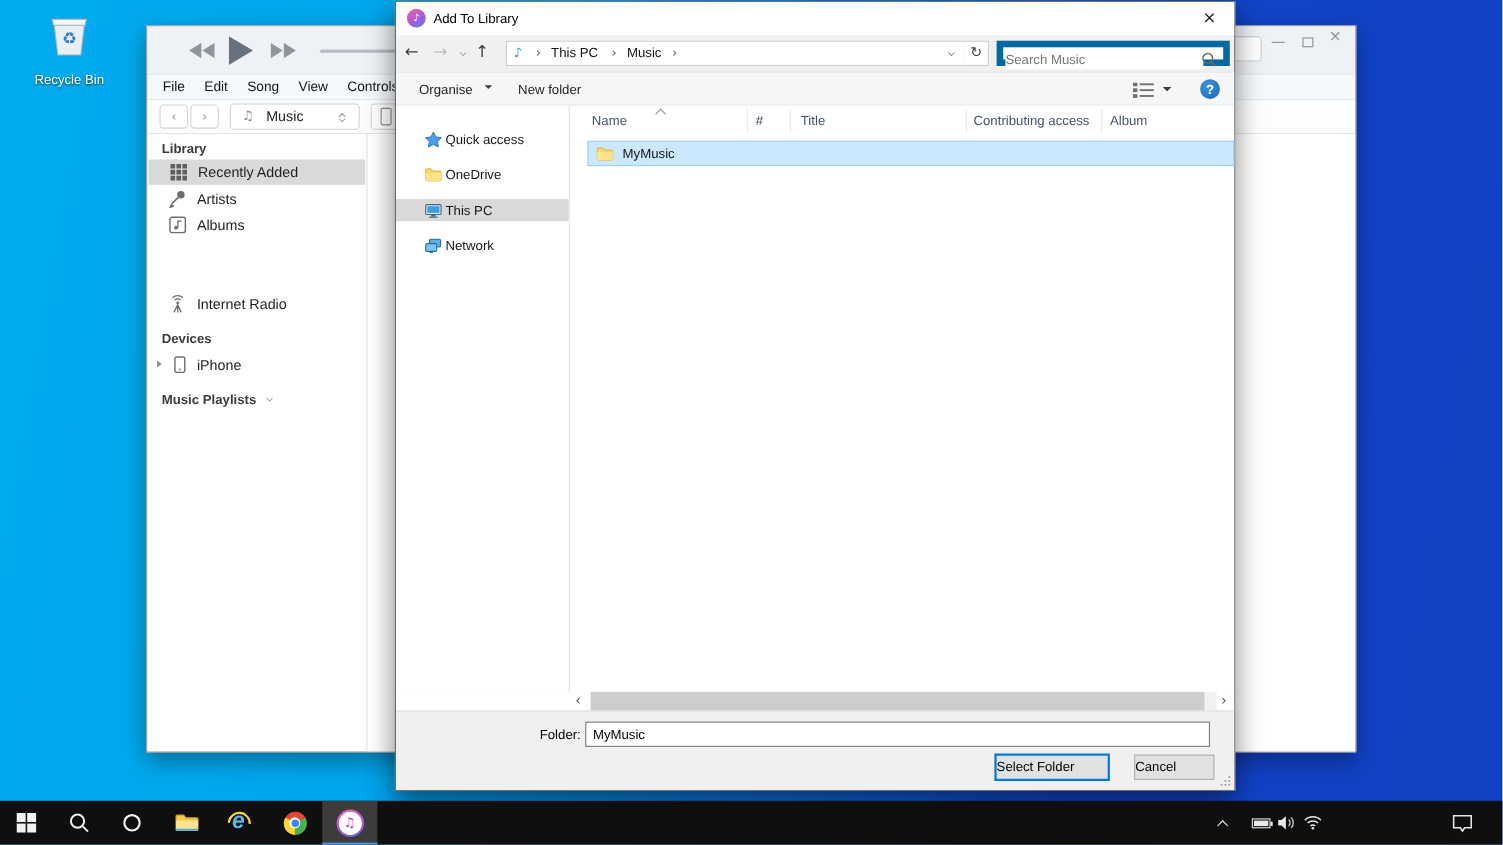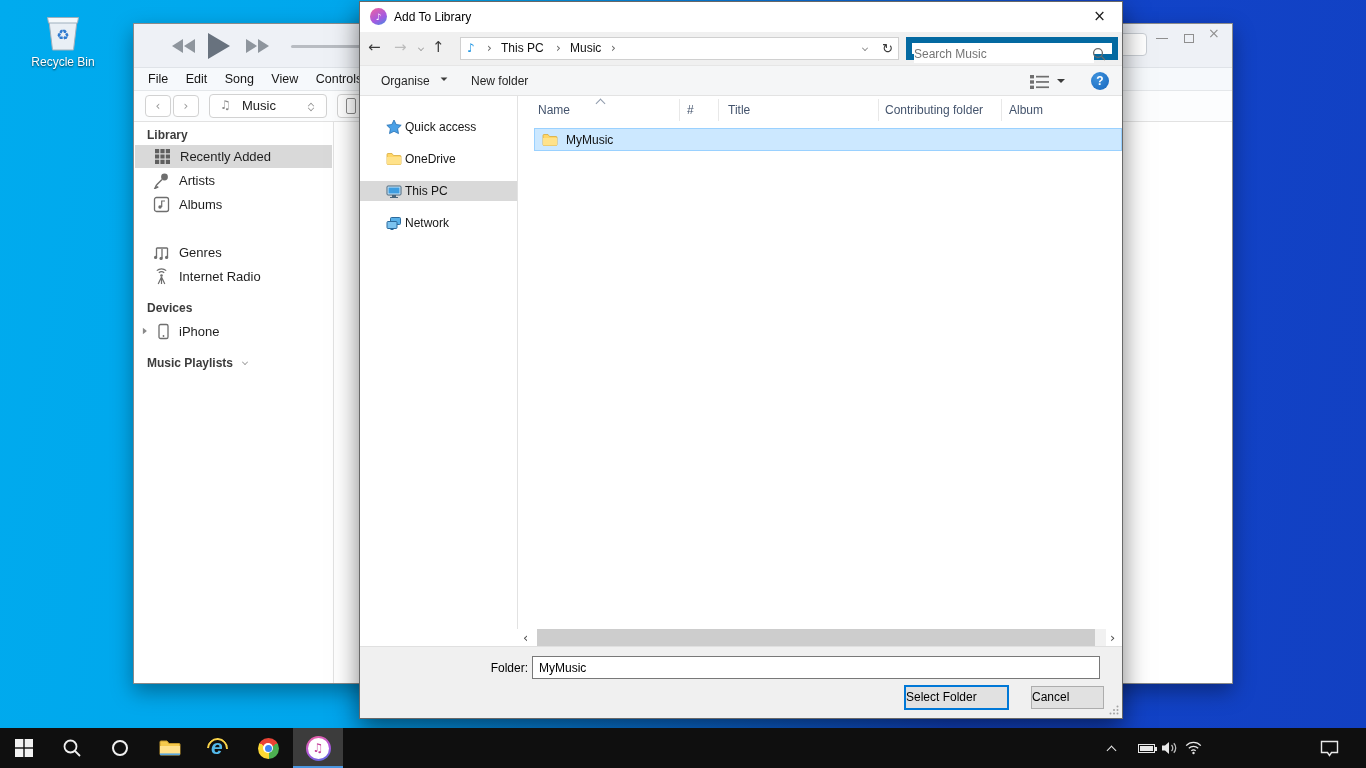--- a/index.html
+++ b/index.html
@@ -7,21 +7,21 @@
   body { font-family:"Liberation Sans", sans-serif; font-size:12px; color:#111; }
   .glyph { font-family:"DejaVu Sans","Liberation Sans",sans-serif; }
   .abs { position:absolute; }
 
   
   #desktop { position:relative; width:1366px; height:768px;
     background:linear-gradient(100deg,#00abee 0%,#00a6ec 30%,#1144c9 72%,#1240c2 100%); }
 
   
   .recycle { left:22px; top:12px; width:82px; text-align:center; }
-  .recycle .label { color:#fff; font-size:12px; text-shadow:0 1px 2px rgba(0,0,0,.75); margin-top:0; }
+  .recycle .label { color:#fff; font-size:12px; text-shadow:0 1px 2px rgba(0,0,0,.75); margin-top:10px; }
 
   
   #itunes { left:133px; top:23px; width:1100px; height:661px; background:#fff;
     border:1px solid #8a8a8a; box-shadow:0 8px 20px rgba(0,0,0,.35); }
   .it-topbar { position:relative; height:44px; background:#eef1f6; border-bottom:1px solid #dfe3e8; }
   .it-menubar { position:relative; height:23px; background:#f6f9fc; border-bottom:1px solid #e4e7ea;
     padding-left:14px; line-height:22px; font-size:12.5px; color:#161616; white-space:nowrap; }
   .it-menubar span { display:inline-block; margin-right:14px; }
   .it-toolbar { position:relative; height:31px; background:#fcfdfe; border-bottom:1px solid #e2e2e2; }
   .it-body { position:relative; height:561px; display:flex; background:#fff; }
@@ -192,29 +192,20 @@
             </svg>
           <span class="lb">Albums</span>
         </div>
         <div class="side-row" style="top:47px">
           <svg class="ic" viewBox="0 0 17 17">
               <circle cx="11.5" cy="5" r="3.4" fill="#6e6e6e"></circle>
               <path d="M9 7.5 L3.5 13 M3.5 13 l-1.6 3.4 3.4-1.6" stroke="#6e6e6e" stroke-width="1.5" fill="none"></path>
             </svg>
           <span class="lb">Artists</span>
         </div>
-        <div class="side-row" style="top:119px">
-          <svg class="ic" viewBox="0 0 17 17">
-              <path d="M3.5 13 V4 M9 14 V5 M14.5 13 V4 M3.5 4 H14.5" stroke="#6e6e6e" stroke-width="1.3" fill="none"></path>
-              <circle cx="2.6" cy="13.4" r="1.6" fill="#6e6e6e"></circle>
-              <circle cx="8.1" cy="14.4" r="1.6" fill="#6e6e6e"></circle>
-              <circle cx="13.6" cy="13.4" r="1.6" fill="#6e6e6e"></circle>
-            </svg>
-          <span class="lb">Genres</span>
-        </div>
         <div class="side-row" style="top:143px">
           <svg class="ic" viewBox="0 0 17 17">
               <circle cx="8.5" cy="7.5" r="1.3" fill="#6e6e6e"></circle>
               <path d="M8.5 8.5 V16 M8.5 9 L5.2 16 M8.5 9 L11.8 16 M5.8 4.8 a4 4 0 0 1 5.4 0 M3.8 2.6 a7 7 0 0 1 9.4 0" stroke="#6e6e6e" stroke-width="1.2" fill="none"></path>
             </svg>
           <span class="lb">Internet Radio</span>
         </div>
 
         <div class="side-head" style="top:179px">Devices</div>
         <div class="side-row" style="top:198px">
@@ -327,21 +318,21 @@
           <span class="lb">Network</span>
         </div>
       </div>
       <div class="vsep"></div>
 
       <div class="listpane">
         <span class="sortmark" style="left:79px"></span>
         <span class="colhead" style="left:20px">Name</span>
         <span class="colhead" style="left:169px">#</span>
         <span class="colhead" style="left:210px">Title</span>
-        <span class="colhead" style="left:367px">Contributing folder</span>
+        <span class="colhead" style="left:367px">Contributing access</span>
         <span class="colhead" style="left:491px">Album</span>
         <span class="colsep" style="left:161px"></span>
         <span class="colsep" style="left:200px"></span>
         <span class="colsep" style="left:360px"></span>
         <span class="colsep" style="left:483px"></span>
 
         <div class="filerow">
           <svg style="margin-left:7px" width="16" height="16" viewBox="0 0 16 16">
               <path d="M1 3.5 a1 1 0 0 1 1-1 h4 l1.5 2 H14 a1 1 0 0 1 1 1 v7 a1 1 0 0 1-1 1 H2 a1 1 0 0 1-1-1z" fill="#ffd667" stroke="#d8ab3e" stroke-width=".8"></path>
               <path d="M1 6 h14 v6.5 a1 1 0 0 1-1 1 H2 a1 1 0 0 1-1-1z" fill="#ffe28a"></path>

